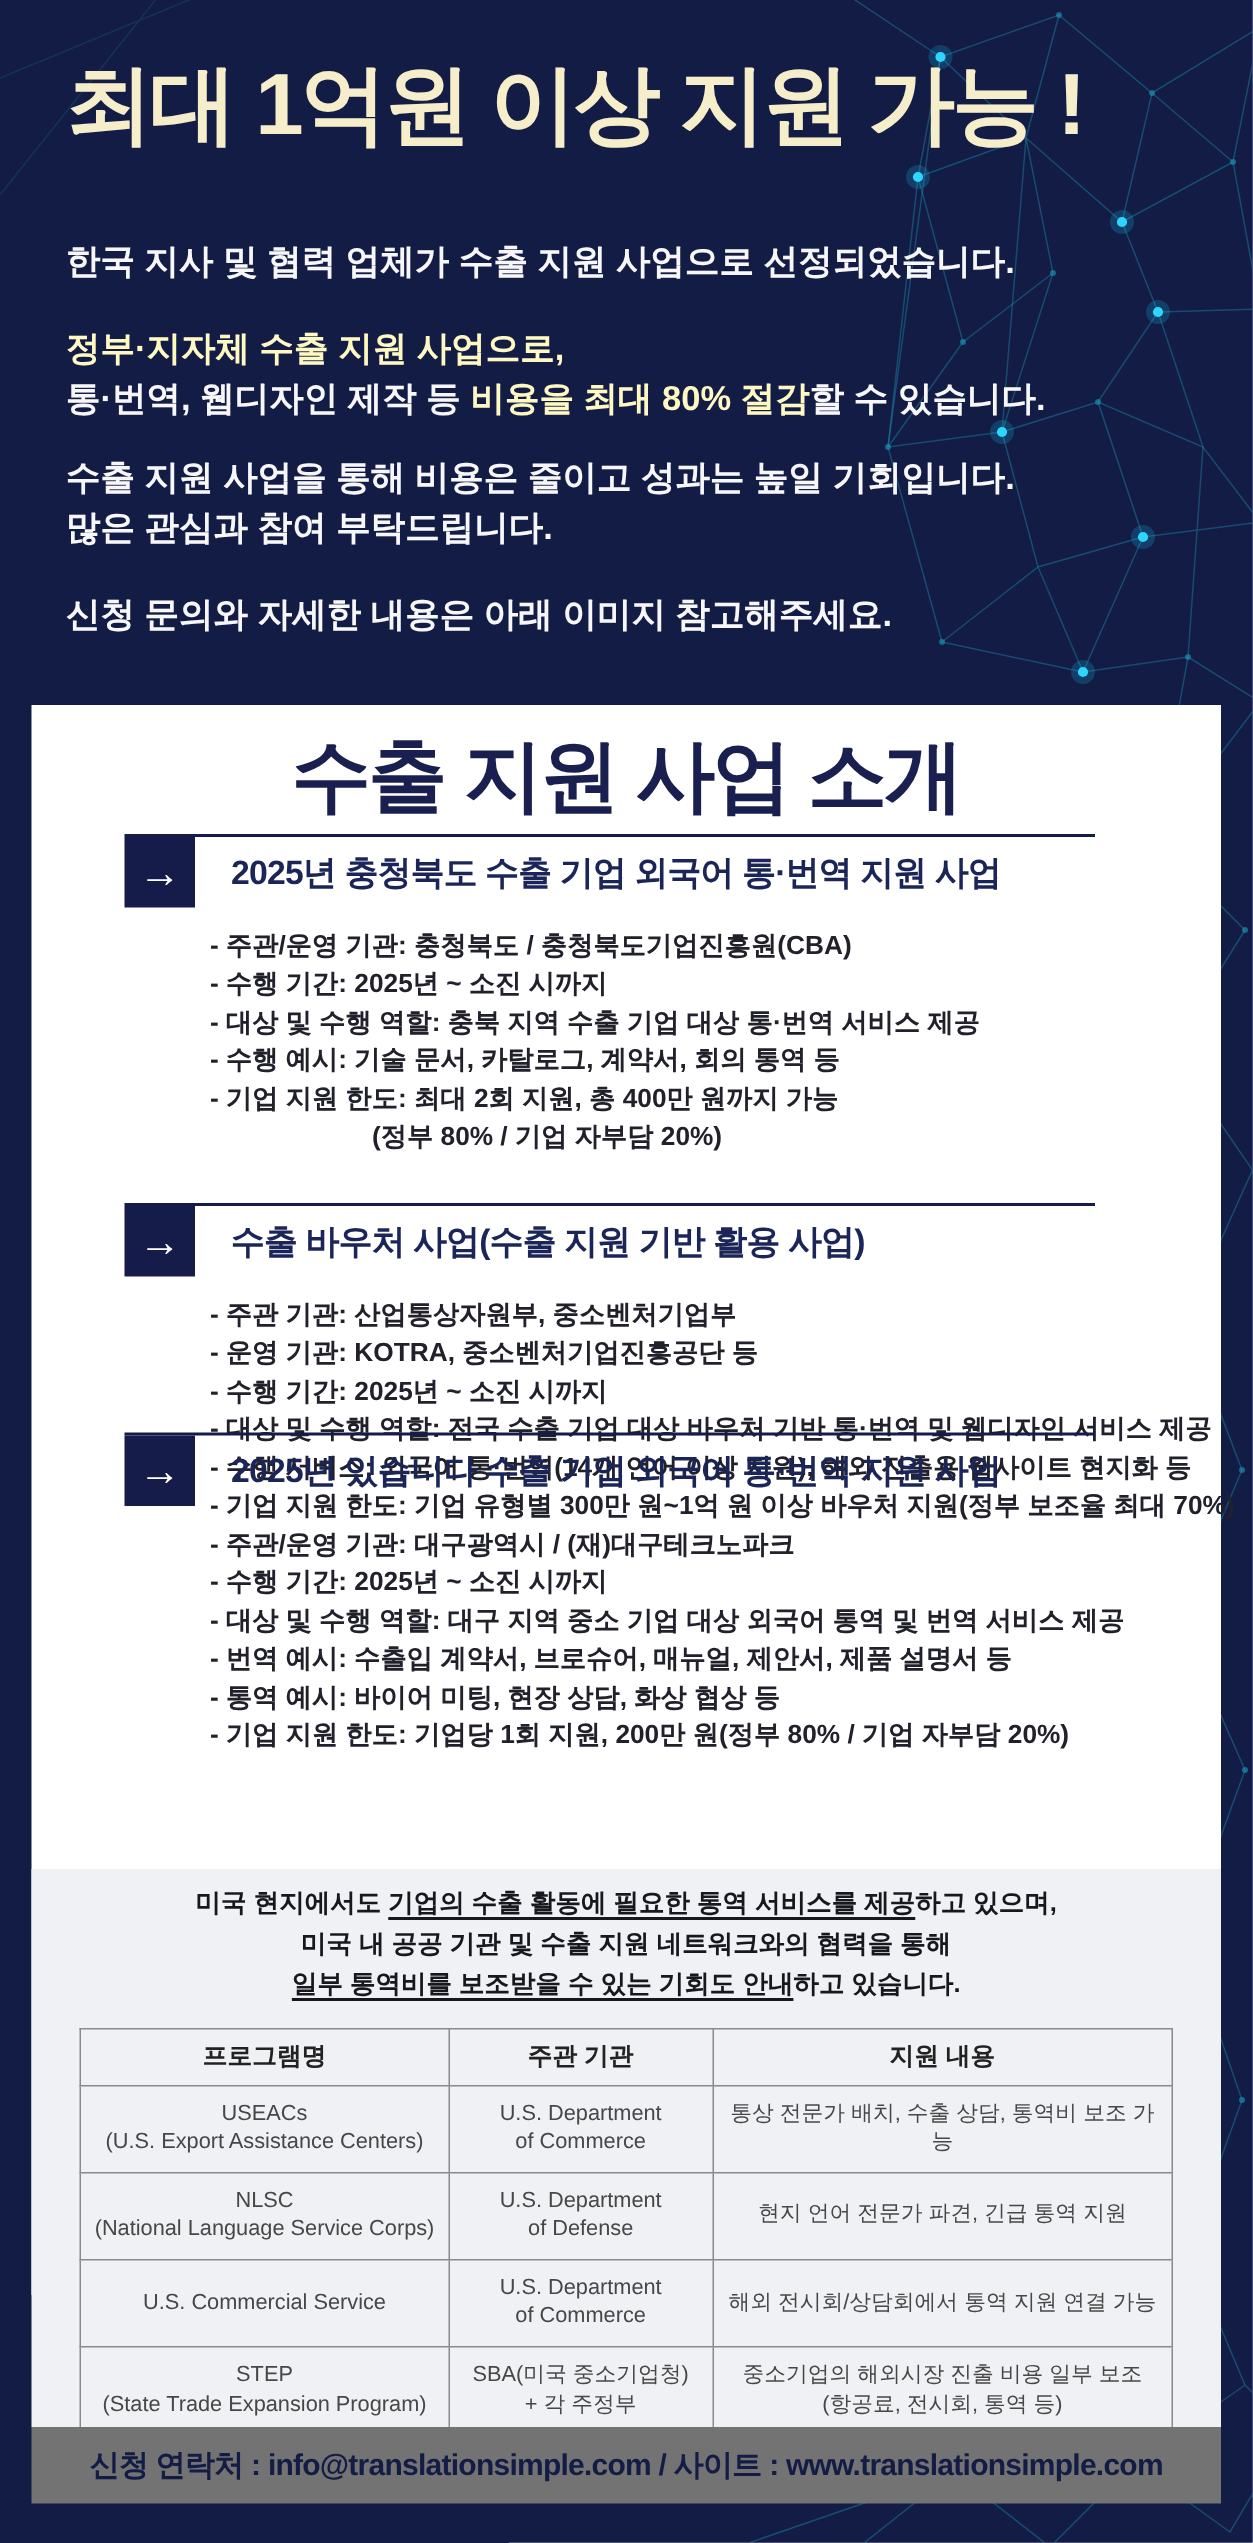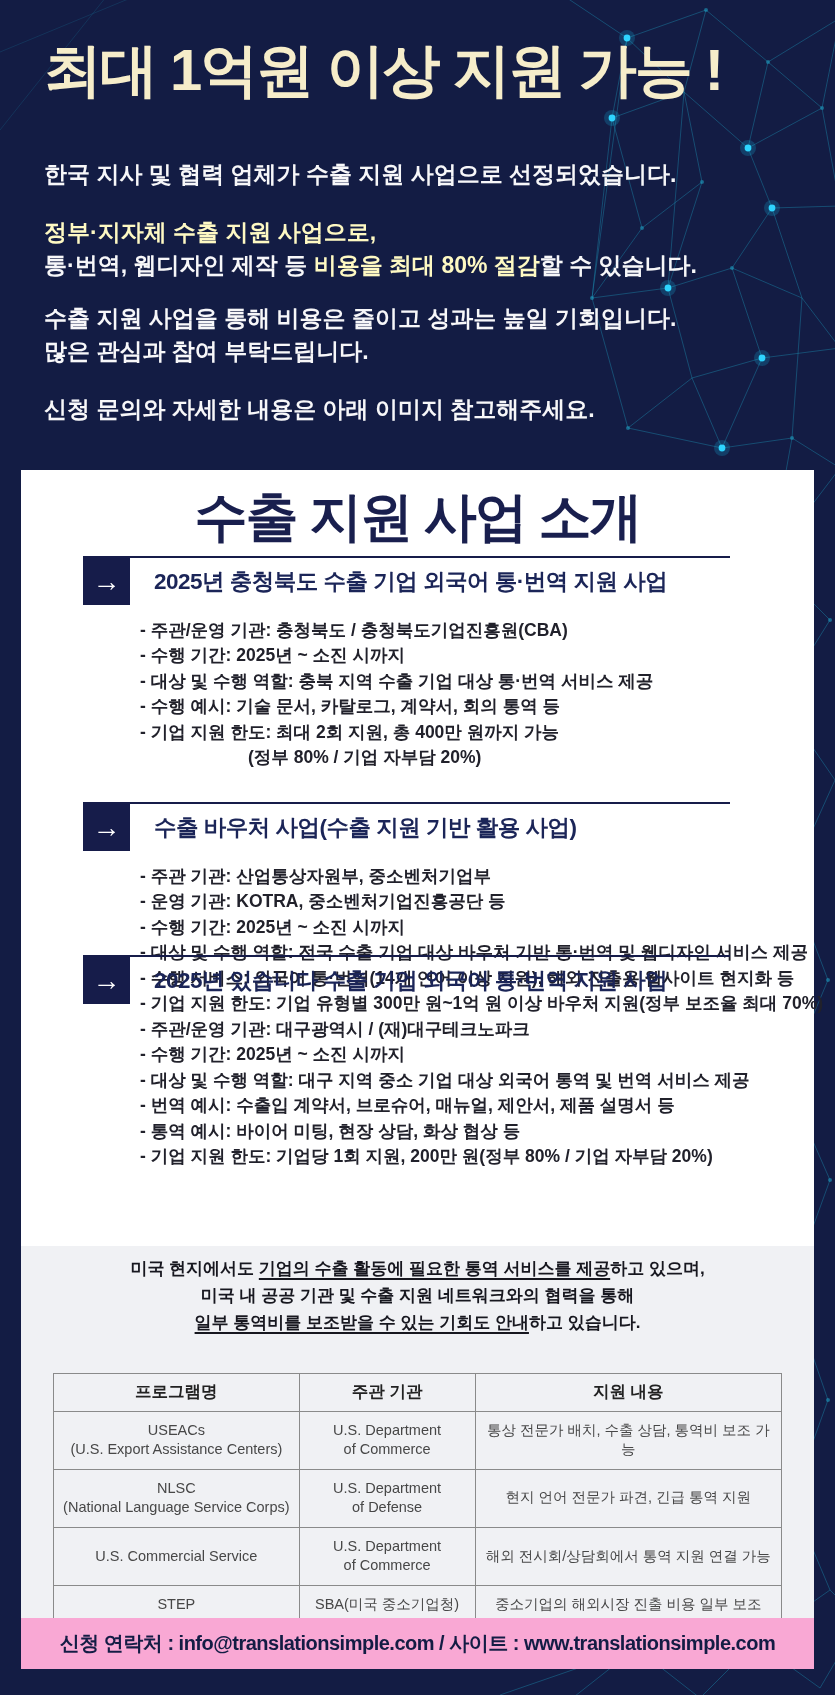--- a/index.html
+++ b/index.html
@@ -63,34 +63,34 @@
   .details li.indent { padding-left:108px; }
 
   
   .grayband { position:absolute; top:776px; left:0; right:0; height:372px; background:#f0f1f4; }
   .us-text {
     margin-top:10px; text-align:center;
     font-size:17px; font-weight:700; color:#17171f; line-height:1.58;
   }
   .us-text u { text-underline-offset:4px; text-decoration-thickness:1.5px; }
   .us-table {
-    margin:36px auto 0; width:729px; border-collapse:collapse;
+    margin:15px auto 0; width:729px; border-collapse:collapse;
     border:1.5px solid #8a8a8a;
   }
   .us-table th, .us-table td {
     border:1px solid #8a8a8a; text-align:center; vertical-align:middle;
     white-space:pre-line;
   }
   .us-table th { height:38px; font-size:16.5px; font-weight:800; color:#222222; }
   .us-table td { padding:9px 6px; font-size:14.5px; font-weight:400; color:#474747; line-height:1.35; }
 
   
   .footer-bar {
     position:absolute; top:1618px; left:21px; width:793px; height:51px;
-    background:#f9a8d4; z-index:1;
+    background:#737373; z-index:1;
     display:flex; align-items:center; justify-content:center;
   }
   .footer-bar p {
     font-size:20px; font-weight:800; letter-spacing:-0.5px; color:#131c44; white-space:nowrap;
   }
 </style>
 </head>
 <body>
 
 <div class="page">

